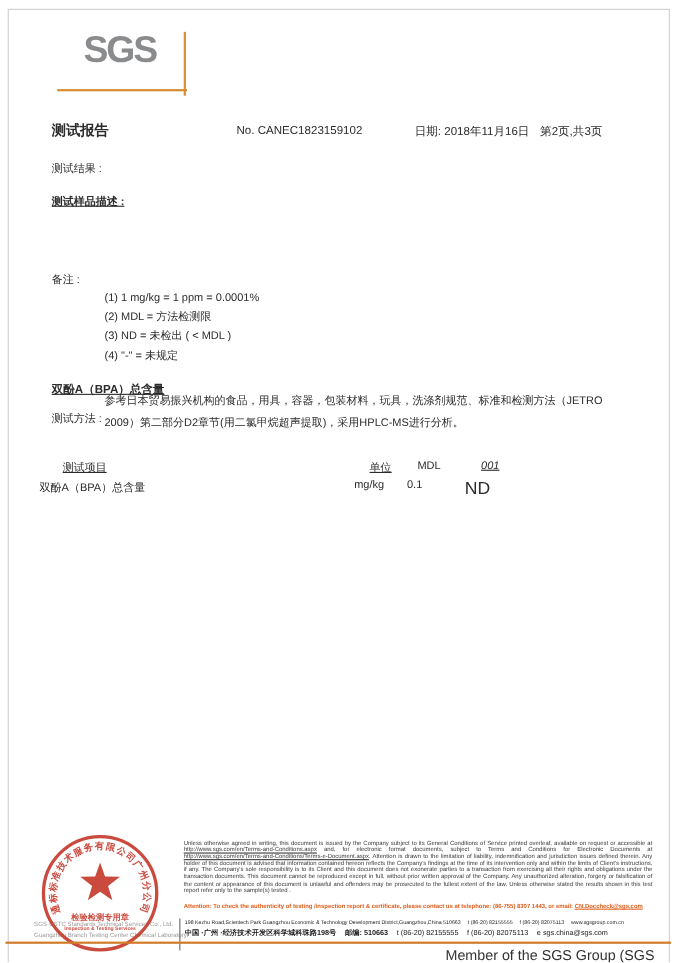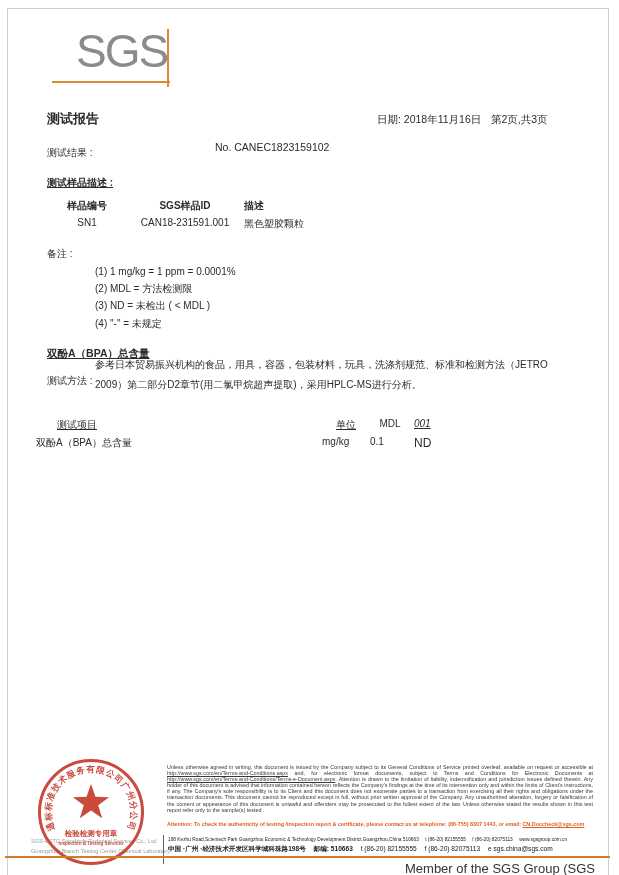--- a/index.html
+++ b/index.html
@@ -3,51 +3,51 @@
 <meta charset="utf-8">
 <style>
   html,body{margin:0;padding:0;background:#ffffff;}
   .page{
     position:relative;width:619px;height:875px;background:#ffffff;overflow:hidden;
     font-family:"Liberation Sans","DejaVu Sans",sans-serif;color:#2b2b2b;
   }
   .scan-border{position:absolute;left:7px;top:8px;width:600px;height:875px;border:1px solid #cfcfcf;pointer-events:none;}
 
   
-  .logo-text{position:absolute;left:76px;top:28px;font-size:46px;font-weight:normal;color:#8a8b8d;letter-spacing:-2px;line-height:1;}
+  .logo-text{position:absolute;left:76px;top:28px;font-size:34px;font-weight:bold;color:#8a8b8d;letter-spacing:-2px;line-height:1;}
   .logo-hline{position:absolute;left:52px;top:81px;width:118px;height:2px;background:#d88c2f;}
   .logo-vline{position:absolute;left:167px;top:29px;width:2px;height:58px;background:#d88c2f;}
 
   .report-title{position:absolute;left:47px;top:110px;font-size:13px;font-weight:bold;text-align:right;}
-  .report-no{position:absolute;left:215px;top:113px;font-size:10.5px;margin-top:28px;}
+  .report-no{position:absolute;left:215px;top:113px;font-size:10.5px;}
   .report-date{position:absolute;left:377px;top:113px;font-size:10.5px;}
   .report-page{position:absolute;left:491px;top:113px;font-size:10.5px;}
 
   
   .sec-results{position:absolute;left:47px;top:146px;font-size:10px;}
   .sec-sample-desc{position:absolute;left:47px;top:176px;font-size:10px;text-decoration:underline;font-weight:bold;}
   .sample-table{position:absolute;left:48px;top:199px;font-size:10px;display:grid;grid-template-columns:78px 118px auto;row-gap:4px;}
   .sample-table .c1,.sample-table .c2{text-align:center;}
   .sample-table .hdr{font-weight:bold;}
 
   .notes-label{position:absolute;left:47px;top:247px;font-size:10px;}
   .notes{position:absolute;left:95px;top:263px;font-size:10px;line-height:17.2px;}
 
   .bpa-heading{position:absolute;left:47px;top:347px;font-size:10.5px;font-weight:bold;text-decoration:underline;}
   .method-label{position:absolute;left:47px;top:374px;font-size:10px;}
   .method-text{position:absolute;left:95px;top:355px;width:466px;font-size:10px;line-height:19.5px;}
 
   .rt-h-item{position:absolute;left:57px;top:418px;font-size:10px;text-decoration:underline;}
   .rt-h-unit{position:absolute;left:322px;top:418px;width:48px;text-align:center;font-size:10px;text-decoration:underline;}
   .rt-h-mdl{position:absolute;left:370px;top:418px;width:40px;text-align:center;font-size:10px;}
-  .rt-h-001{position:absolute;left:414px;top:418px;width:40px;text-align:left;font-size:10px;text-decoration:underline;font-style:italic;}
+  .rt-h-001{position:absolute;left:414px;top:418px;width:40px;text-align:right;font-size:10px;text-decoration:underline;font-style:italic;}
   .rt-r-item{position:absolute;left:36px;top:436px;font-size:10px;}
   .rt-r-unit{position:absolute;left:322px;top:436px;width:48px;text-align:left;font-size:10px;}
   .rt-r-mdl{position:absolute;left:370px;top:436px;width:40px;text-align:left;font-size:10px;}
-  .rt-r-001{position:absolute;left:414px;top:436px;width:40px;text-align:left;font-size:12px;}
+  .rt-r-001{position:absolute;left:414px;top:436px;width:40px;text-align:center;font-size:16px;}
 
   
   .company-lines{position:absolute;left:31px;top:836px;width:150px;font-size:5.6px;line-height:10px;color:#9a9a9a;}
   .stamp{position:absolute;left:36px;top:757px;width:110px;height:110px;opacity:0.92;}
   .legal{position:absolute;left:167px;top:764px;width:426px;font-size:5.4px;line-height:6.1px;text-align:justify;color:#3a3a3a;}
   .legal .u{text-decoration:underline;}
   .attention{position:absolute;left:167px;top:821px;width:426px;font-size:5.4px;line-height:6.3px;font-weight:bold;color:#e0601f;}
   .attention .u{text-decoration:underline;}
   .addr-divider{position:absolute;left:163px;top:835px;width:1px;height:29px;background:#666;}
   .addr-block{position:absolute;left:168px;top:836px;width:432px;color:#222;}
@@ -70,28 +70,20 @@
   <div class="logo-vline"></div>
 
   <div class="report-title">测试报告</div>
   <div class="report-no">No. CANEC1823159102</div>
   <div class="report-date">日期: 2018年11月16日</div>
   <div class="report-page">第2页,共3页</div>
 
   <div class="sec-results">测试结果 :</div>
   <div class="sec-sample-desc">测试样品描述 :</div>
 
-  <div class="sample-table">
-    <div class="c1 hdr">样品编号</div>
-    <div class="c2 hdr">SGS样品ID</div>
-    <div class="c3 hdr">描述</div>
-    <div class="c1">SN1</div>
-    <div class="c2">CAN18-231591.001</div>
-    <div class="c3">黑色塑胶颗粒</div>
-  </div>
 
   <div class="notes-label">备注 :</div>
   <div class="notes">
     <div>(1) 1 mg/kg = 1 ppm = 0.0001%</div>
     <div>(2) MDL = 方法检测限</div>
     <div>(3) ND = 未检出 ( &lt; MDL )</div>
     <div>(4) "-" = 未规定</div>
   </div>
 
   <div class="bpa-heading">双酚A（BPA）总含量</div>

